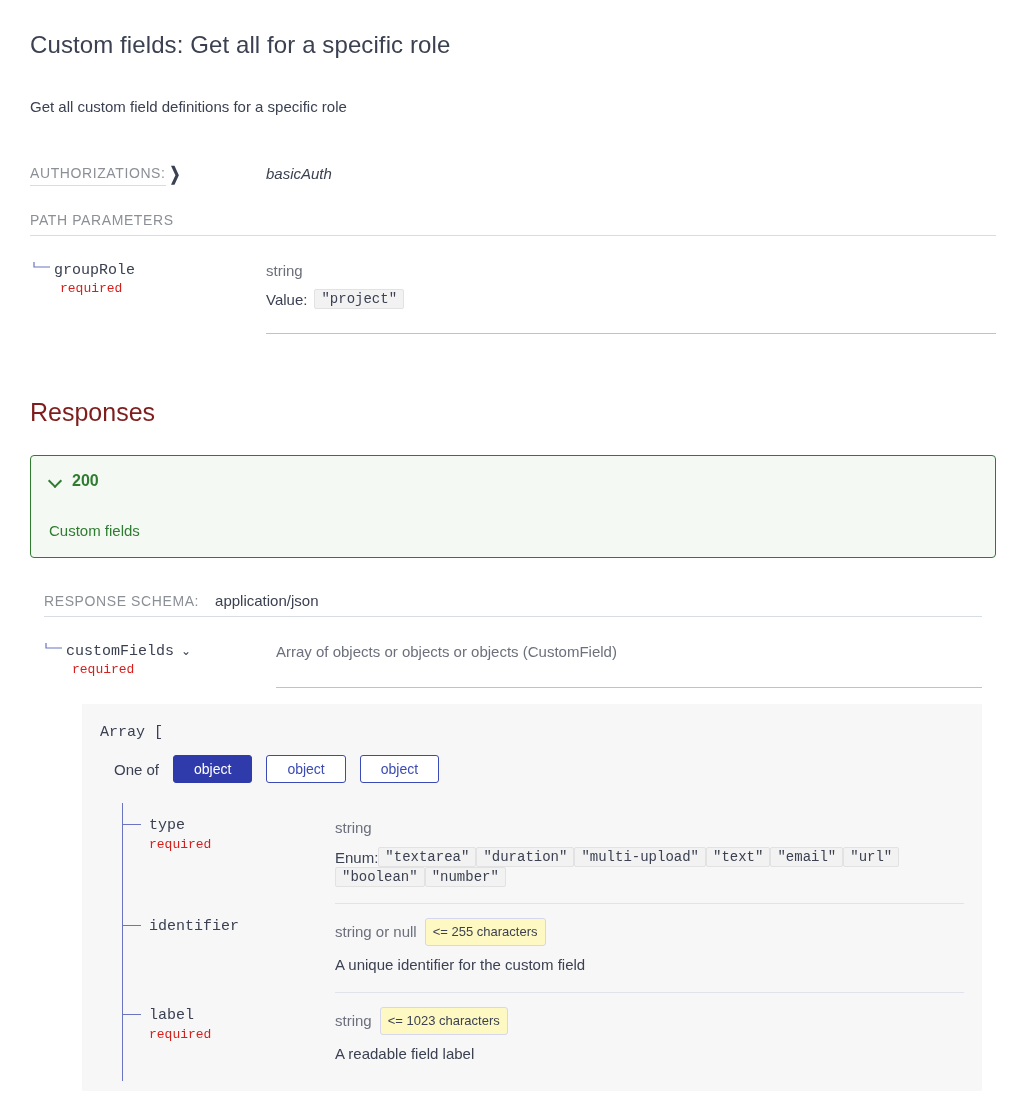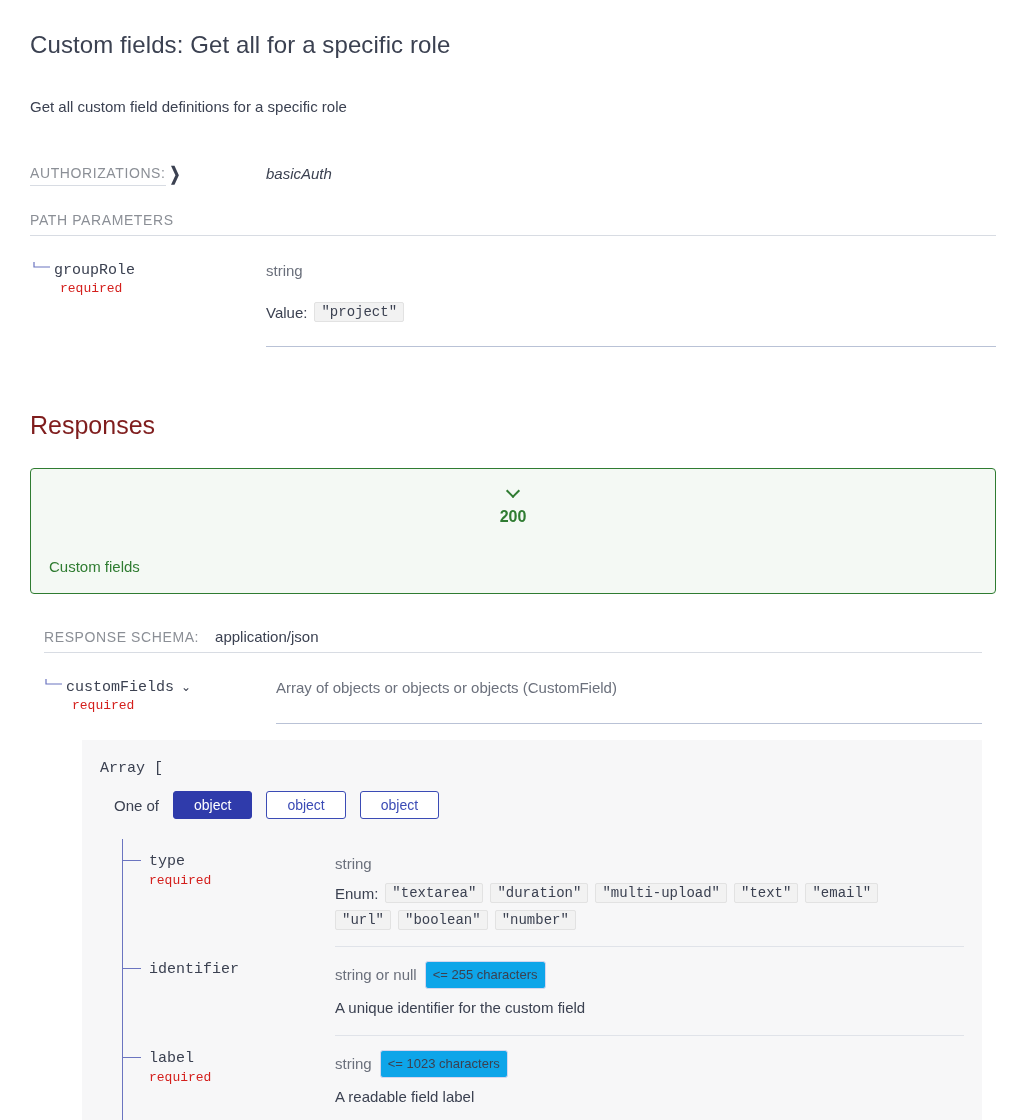--- a/index.html
+++ b/index.html
@@ -117,21 +117,21 @@
     flex: 1;
     border-bottom: 1px solid #b9c2d6;
     padding-bottom: 24px;
   }
   .param-type {
     font-size: 15px;
     color: #6b707c;
     line-height: 22px;
   }
   .param-value-line {
-    margin-top: 20px;
+    margin-top: 7px;
     font-size: 15px;
     color: #3b4151;
     display: flex;
     align-items: center;
     gap: 7px;
   }
   .code-chip {
     font-family: "Liberation Mono", monospace;
     font-size: 14px;
     background: #f2f2f2;
@@ -156,21 +156,20 @@
     background: #f4f9f4;
     padding: 16px 18px 18px 18px;
   }
   .resp-code-row {
     display: flex;
     align-items: center;
     gap: 10px;
     color: #2f7c31;
     font-weight: bold;
     font-size: 16px;
-    flex-direction: column;
   }
   .chev {
     display: inline-block;
     width: 13px;
     height: 13px;
     position: relative;
   }
   .chev::before {
     content: "";
     position: absolute;
@@ -315,32 +314,31 @@
     font-size: 15px;
     color: #6b707c;
     display: flex;
     align-items: center;
     flex-wrap: wrap;
     gap: 8px;
     line-height: 22px;
   }
   .constraint-chip {
     font-size: 13px;
-    background: #0ea5e9;
+    background: #fef9c3;
     border: 1px solid #d6d6ee;
     color: #3b4151;
     border-radius: 3px;
     padding: 2px 7px;
   }
   .enum-line {
     margin-top: 8px;
     display: flex;
     flex-wrap: wrap;
     align-items: center;
-    gap: 7px;
     font-size: 15px;
     color: #3b4151;
     max-width: 600px;
   }
   .field-desc {
     margin-top: 8px;
     font-size: 15px;
     color: #3b4151;
     line-height: 22px;
   }

